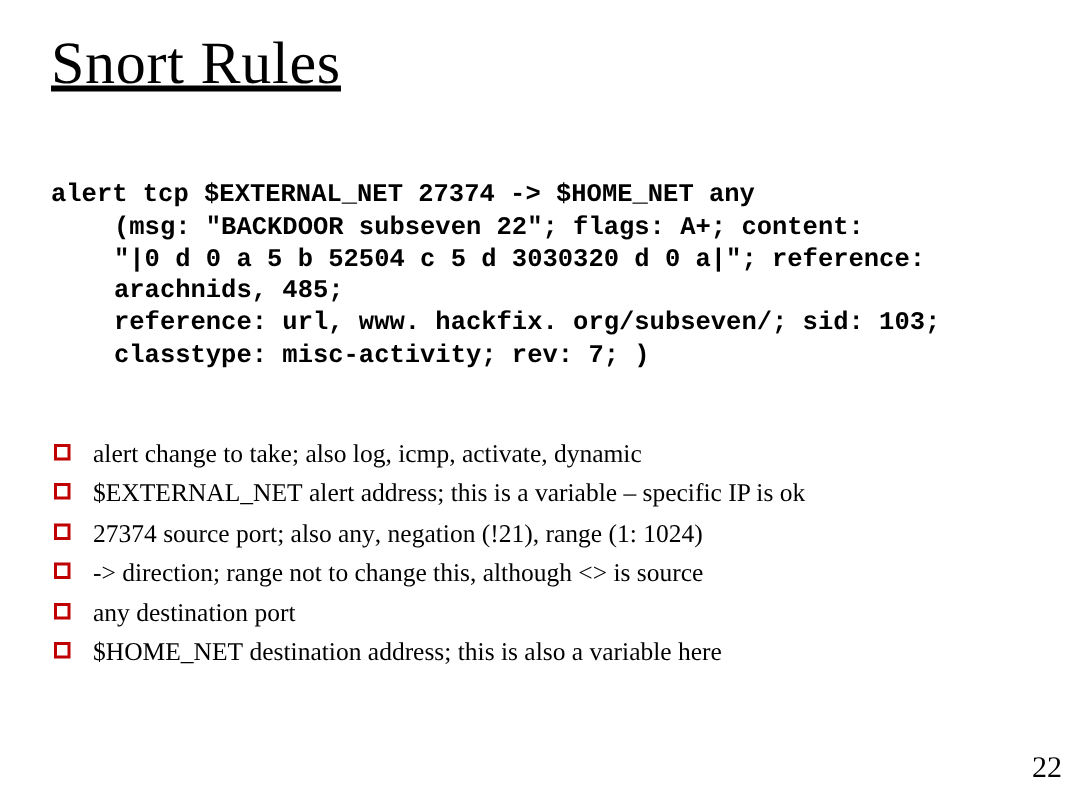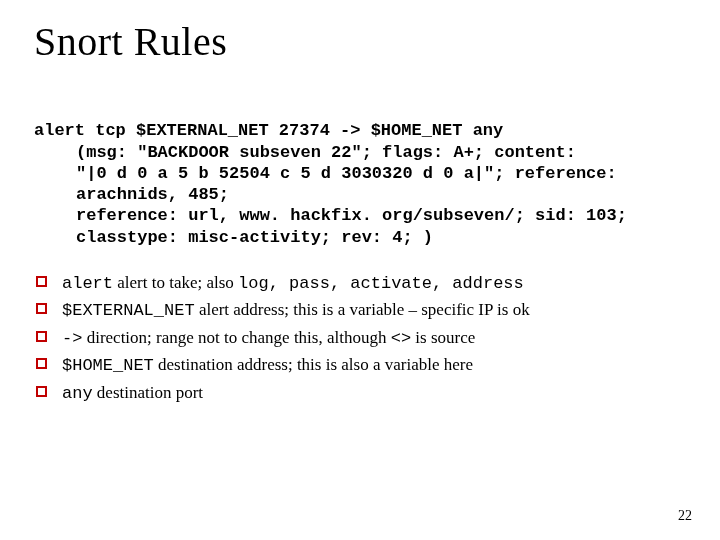--- a/index.html
+++ b/index.html
@@ -14,30 +14,31 @@
   .slide {
     position: relative;
     width: 720px;
     height: 540px;
     box-sizing: border-box;
     padding: 18px 34px 0 34px;
   }
   .title {
     font-size: 40px;
     font-weight: normal;
+    text-decoration: underline;
     margin: 0 0 34px 0;
     letter-spacing: 0.5px;
   }
   .codeblock {
     font-family: "Courier New", Courier, monospace;
     font-weight: bold;
     font-size: 17px;
     line-height: 1.25;
     white-space: pre-wrap;
-    margin-bottom: 22px;
+    margin-bottom: 42px;
   }
   .codeblock .indent {
     margin-left: 42px;
     display: block;
   }
   .bullets {
     list-style: none;
     padding: 0;
     margin: 0;
     font-size: 17px;
@@ -52,53 +53,56 @@
     position: absolute;
     left: 2px;
     top: 6px;
     width: 11px;
     height: 11px;
     box-sizing: border-box;
     border: 2px solid #c00000;
     background: #fff;
   }
   .mono {
-    font-family: Liberation Mono, monospace;
+    font-family: Liberation Serif, serif;
   }
   .pagenum {
     position: absolute;
-    right: 28px;
+    right: 12px;
     bottom: 16px;
-    font-size: 14px;
+    font-size: 20px;
     font-family: Georgia, serif;
   }
 </style>
 </head>
 <body>
 
 <div class="slide">
 
   <h1 class="title">Snort Rules</h1>
 
   <div class="codeblock">
 <span>alert tcp $EXTERNAL_NET 27374 -&gt; $HOME_NET any</span>
-<span class="indent">(msg: "BACKDOOR subseven 22"; flags: A+; content:</span><span class="indent">"|0 d 0 a 5 b 52504 c 5 d 3030320 d 0 a|"; reference: arachnids, 485;</span><span class="indent">reference: url, www. hackfix. org/subseven/; sid: 103;</span><span class="indent">classtype: misc-activity; rev: 4; )</span></div>
+<span class="indent">(msg: "BACKDOOR subseven 22"; flags: A+; content:</span><span class="indent">"|0 d 0 a 5 b 52504 c 5 d 3030320 d 0 a|"; reference: arachnids, 485;</span><span class="indent">reference: url, www. hackfix. org/subseven/; sid: 103;</span><span class="indent">classtype: misc-activity; rev: 7; )</span></div>
 
   <ul class="bullets">
     <li><span class="sq"></span>
-      <span class="mono">alert</span><span> alert to take; also </span><span class="mono">log, pass, activate, address</span>
+      <span class="mono">alert</span><span> change to take; also </span><span class="mono">log, icmp, activate, dynamic</span>
     </li>
     <li><span class="sq"></span>
       <span class="mono">$EXTERNAL_NET</span><span> alert address; this is a variable – specific IP is ok</span>
     </li>
     <li><span class="sq"></span>
+      <span class="mono">27374</span><span> source port; also </span><span class="mono">any</span><span>, negation </span><span class="mono">(!21)</span><span>, range </span><span class="mono">(1: 1024)</span>
+    </li>
+    <li><span class="sq"></span>
       <span class="mono">-&gt;</span><span> direction; range not to change this, although </span><span class="mono">&lt;&gt;</span><span> is source</span>
     </li>
     <li><span class="sq"></span>
-      <span class="mono">$HOME_NET</span><span> destination address; this is also a variable here</span>
+      <span class="mono">any</span><span> destination port</span>
     </li>
     <li><span class="sq"></span>
-      <span class="mono">any</span><span> destination port</span>
+      <span class="mono">$HOME_NET</span><span> destination address; this is also a variable here</span>
     </li>
   </ul>
 
   <div class="pagenum">22</div>
 </div>
 
 </body></html>

